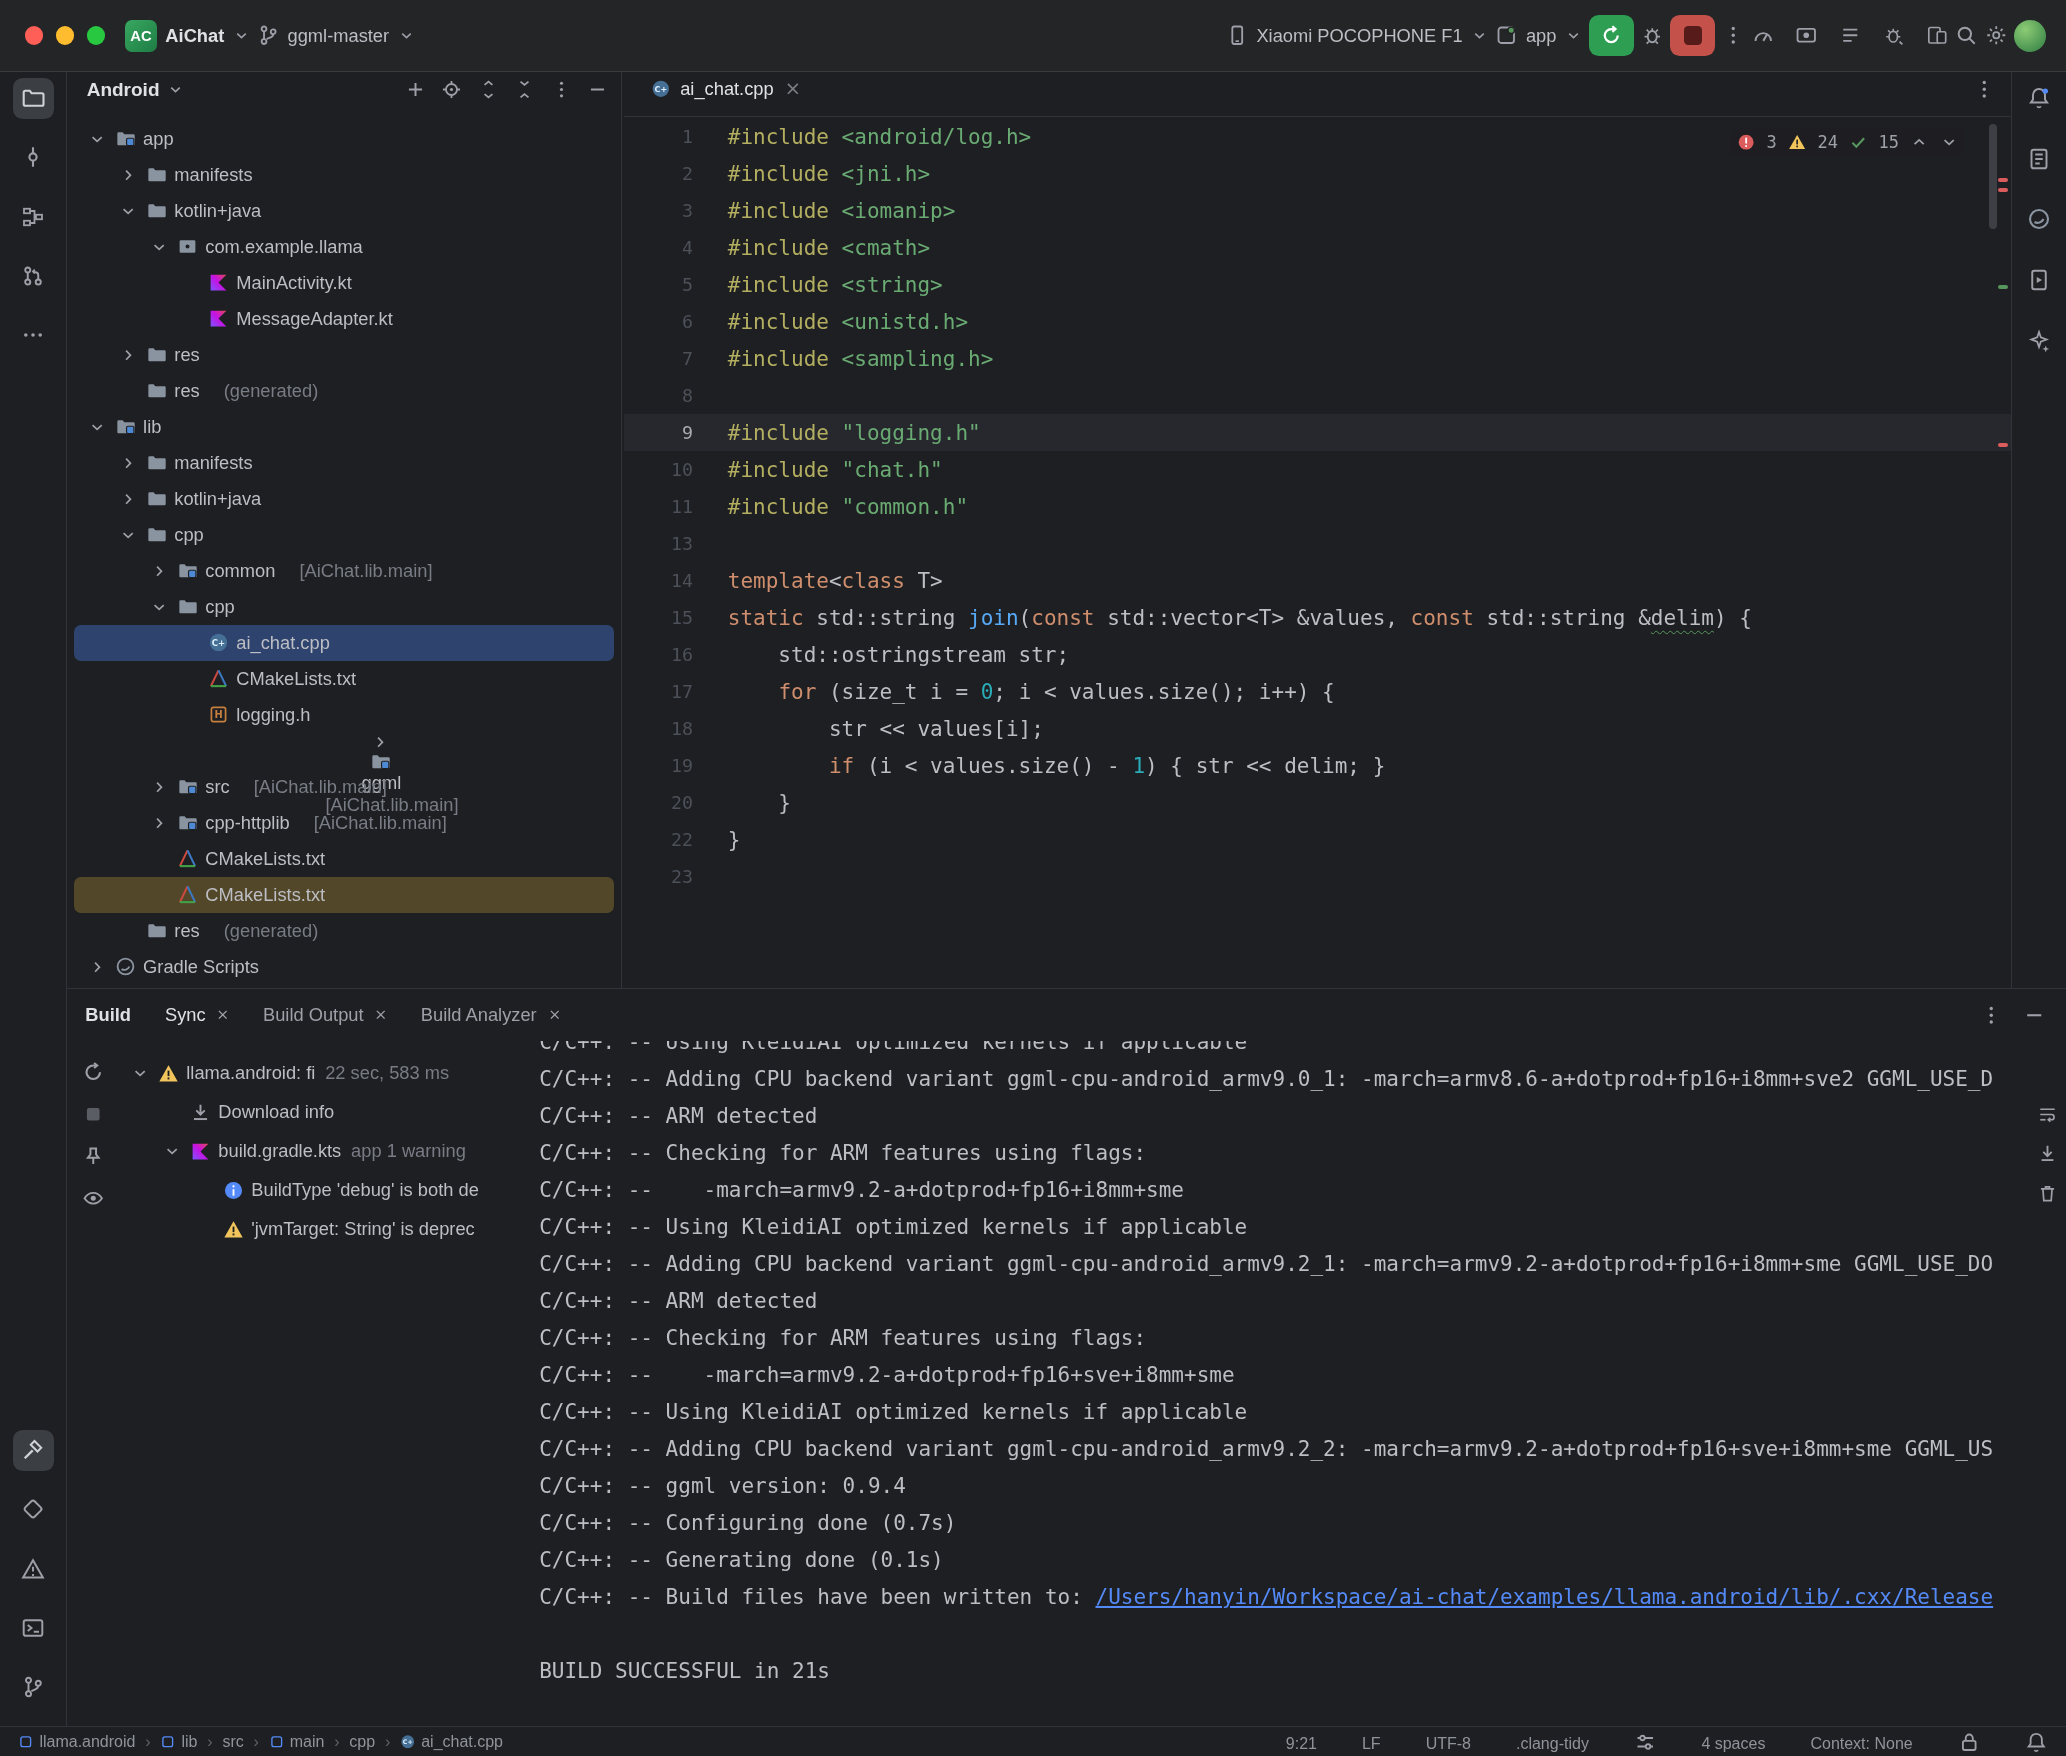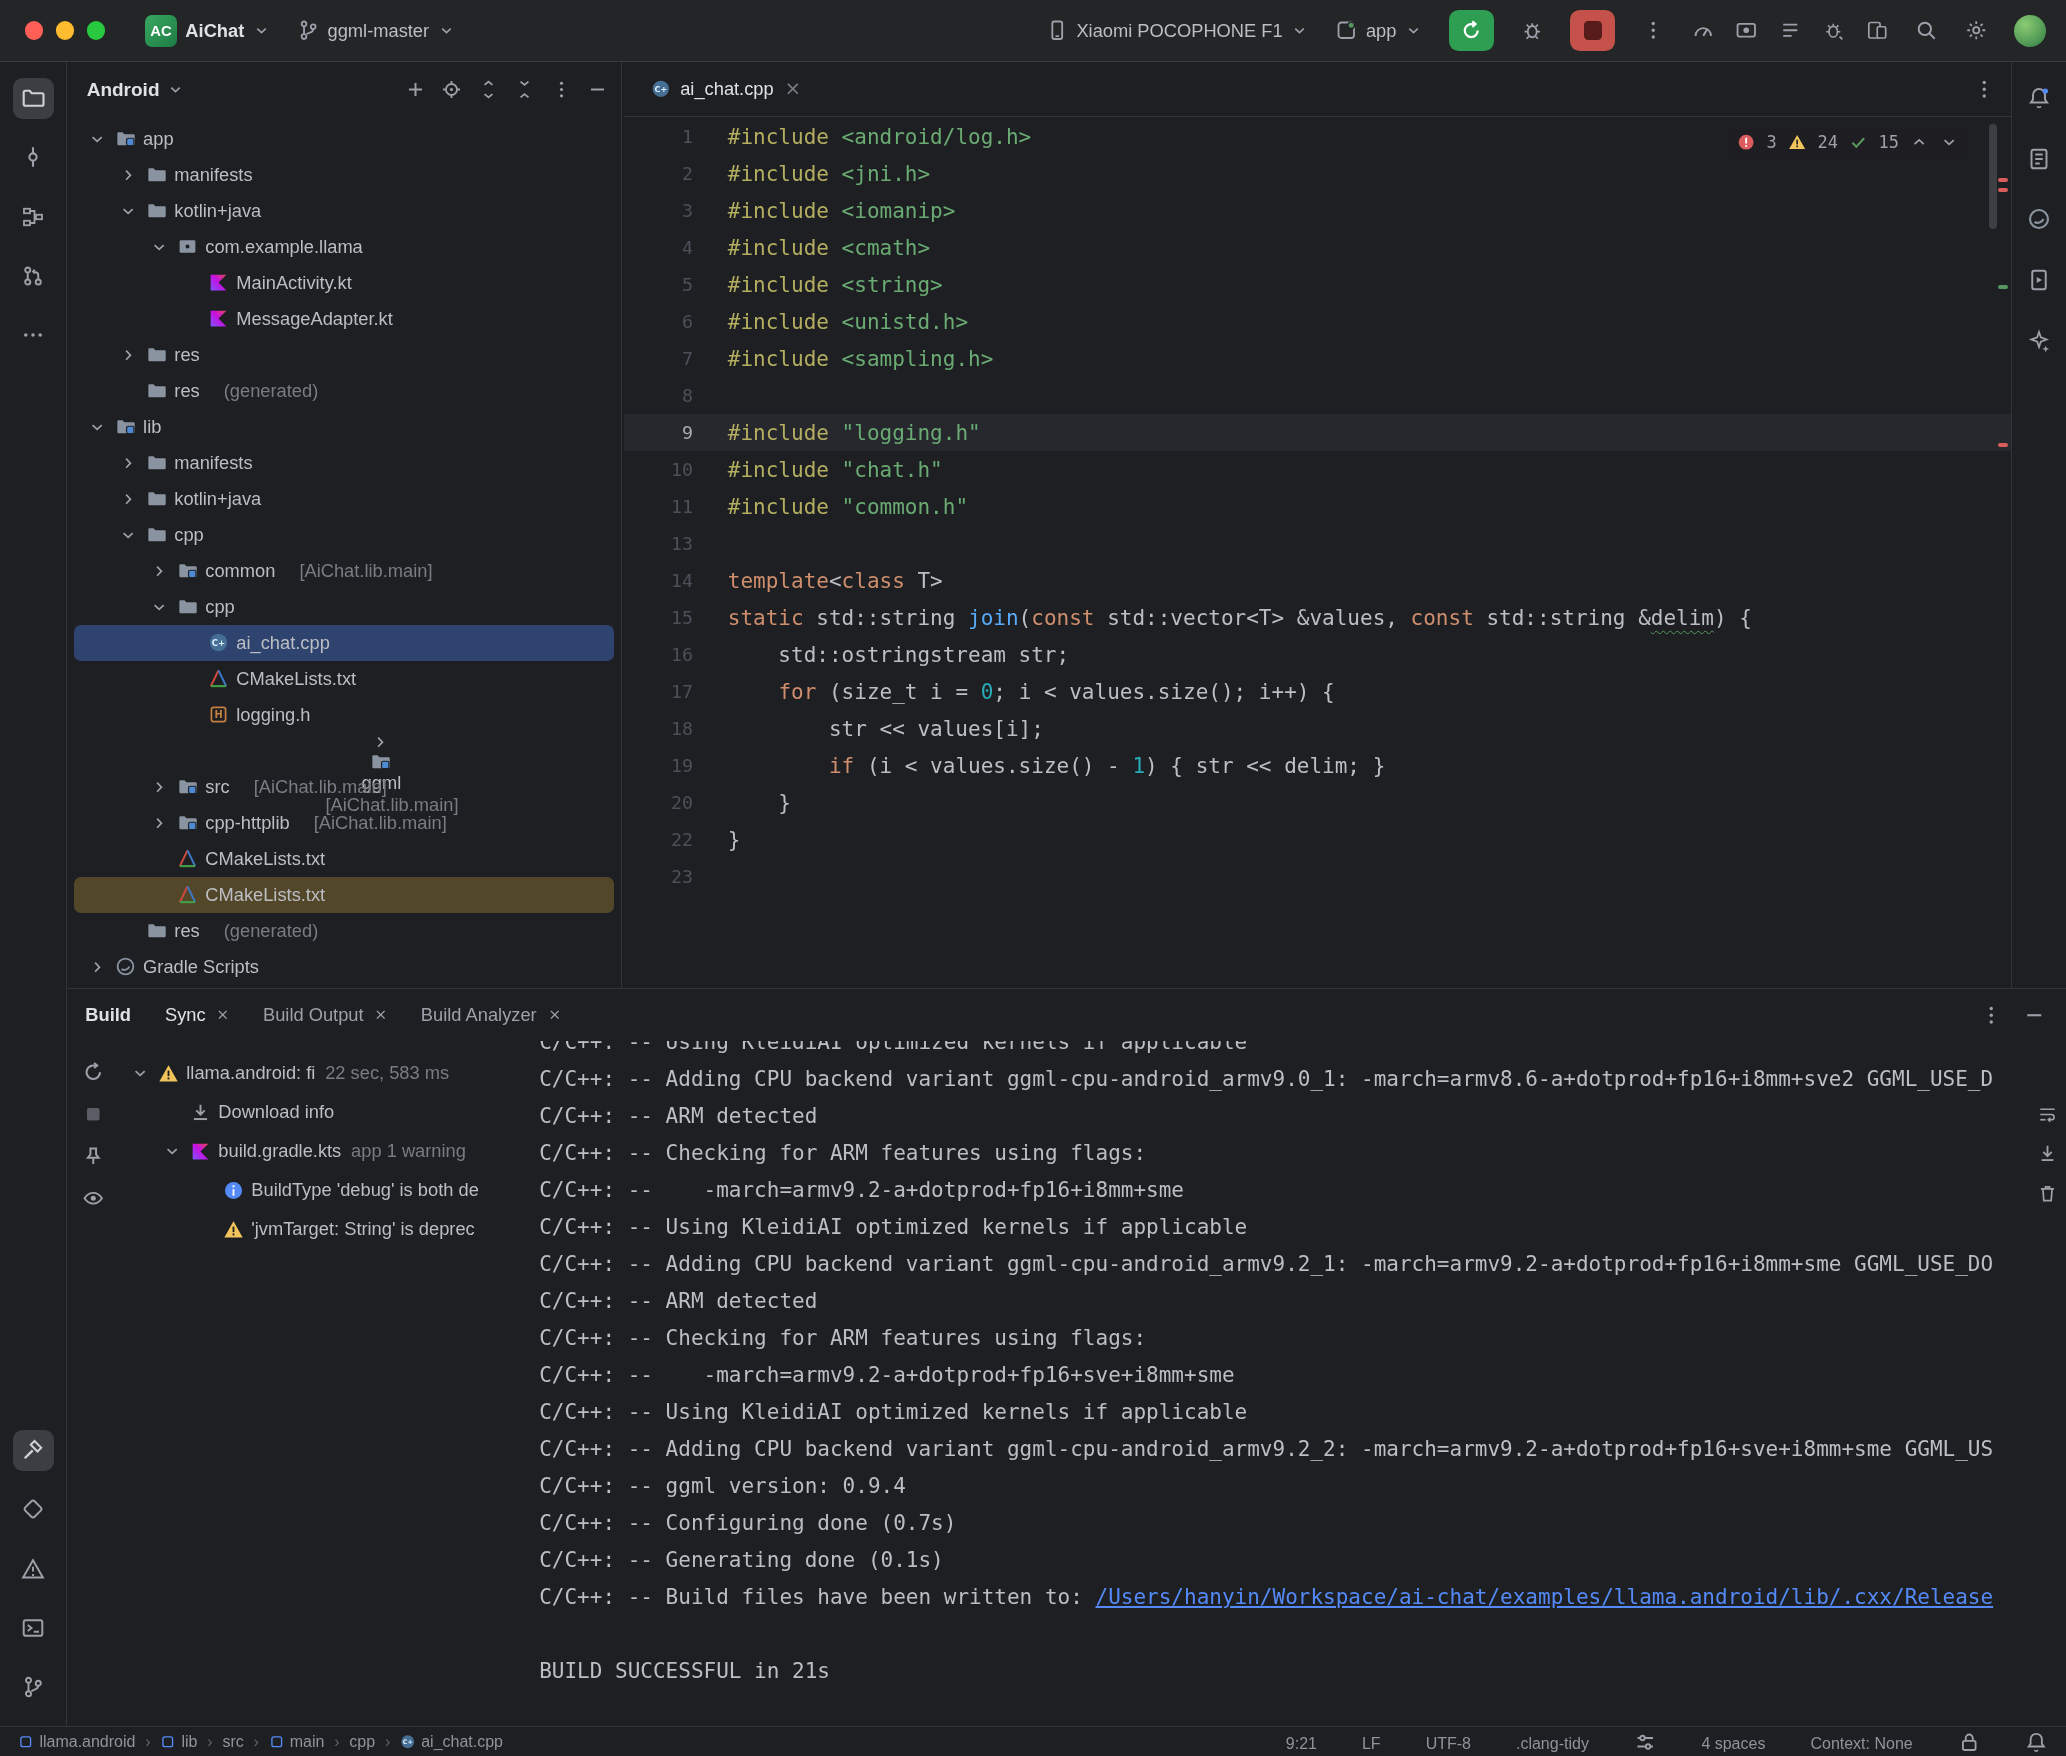--- a/index.html
+++ b/index.html
@@ -3,22 +3,22 @@
 <meta charset="utf-8">
 <style>
   *{box-sizing:border-box;margin:0;padding:0}
   html,body{width:2066px;height:1757px;background:#1E1F22;overflow:hidden;
     font-family:"Liberation Sans","DejaVu Sans",sans-serif;color:#BCBEC4;position:relative}
   .svgi{display:inline-flex;align-items:center;justify-content:center;color:#9DA0A8}
   .svgi svg{width:22.5px;height:22.5px;display:block}
   .svgi.sm svg{width:17px;height:17px}
 
   
-  .titlebar{position:absolute;top:0;left:0;right:0;height:62px;background:#232527;
-    border-bottom:1.4px solid #393B40;display:flex;align-items:center;padding:0 19.7px 0 25px;gap:27px;z-index:5}
+  .titlebar{position:absolute;top:0;left:0;right:0;height:72px;background:#232527;
+    border-bottom:1.4px solid #393B40;display:flex;align-items:center;padding:0 19.7px 0 25px;gap:7px;z-index:5}
   .traffic{display:flex;gap:12.7px;margin-right:12.7px}
   .tl{width:18.3px;height:18.3px;border-radius:50%}
   .tl.red{background:#FF5F57}.tl.yellow{background:#FEBC2E}.tl.green{background:#28C840}
   .tb-group{display:flex;align-items:center;gap:8.4px;font-size:18.3px;color:#BCBEC4;white-space:nowrap}
   .tb-label.strong{color:#DFE1E5;font-weight:700}
   .appbadge{width:32px;height:32px;border-radius:7px;background:linear-gradient(135deg,#38A860,#1E7C45);
     color:#fff;font-weight:700;font-size:14.8px;display:flex;align-items:center;justify-content:center}
   .spacer{flex:1}
   .runbtn{width:45px;height:41px;border-radius:9.8px;background:#2E9E52;border:none;display:flex;
     align-items:center;justify-content:center;cursor:pointer}

